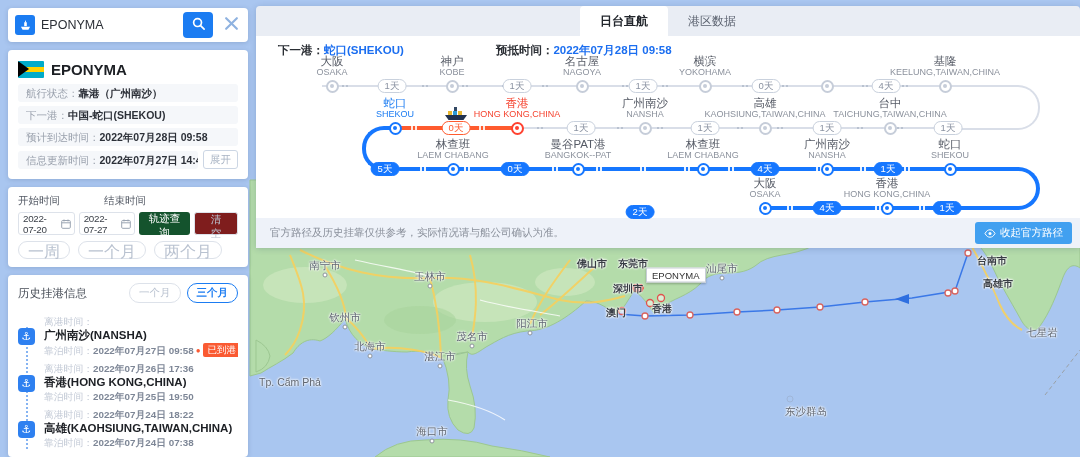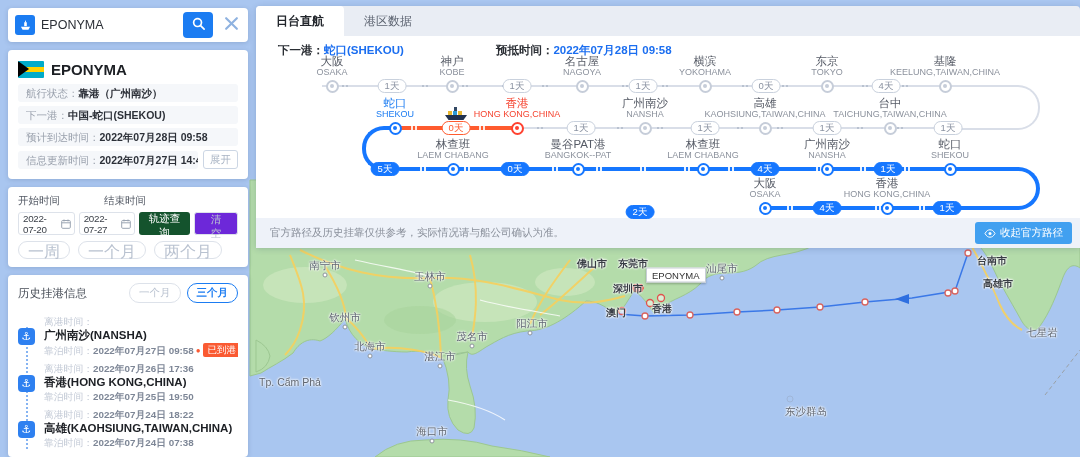--- a/index.html
+++ b/index.html
@@ -46,21 +46,21 @@
 
   #range-card { padding:7px 10px 8px; }
   .range-labels { display:flex; font-size:10.5px; color:#555b66; }
   .range-labels span:first-child { width:86px; }
   .range-inputs { display:flex; gap:4px; margin-top:4px; align-items:center; }
   .date-input { width:64px; height:23px; border:1px solid #dde2ea; border-radius:3px; display:flex;
     align-items:center; padding:0 3px 0 4px; font-size:9.8px; color:#3a3f47; gap:2px; cursor:text; }
   .date-input span { flex:1; letter-spacing:-0.3px; }
   #query-btn { height:23px; padding:0 7px; background:#14532d; color:#fff; border:none; border-radius:3px;
     font-size:10.5px; cursor:pointer; font-family:inherit; }
-  #clear-btn { height:23px; padding:0 12px; background:#6d28d9; color:#b9c2d0; border:1px solid #dde2ea;
+  #clear-btn { height:23px; padding:0 12px; background:#7f1d1d; color:#b9c2d0; border:1px solid #dde2ea;
     border-radius:3px; font-size:10.5px; cursor:pointer; font-family:inherit; }
   .quick-row { display:flex; gap:8px; margin-top:6px; }
   .quick-pill { height:18px; padding:0 9px; border:1px solid #dde2ea; border-radius:10px; background:#fff;
     color:#b9c2d0; font-size:16px; cursor:pointer; font-family:inherit; }
 
   #history-card { flex:1; overflow:hidden; padding:8px 10px; display:flex; flex-direction:column; }
   .hist-head { display:flex; align-items:center; }
   .hist-title { font-size:11.5px; color:#474d57; flex:1; }
   .hist-filter { height:20px; padding:0 9px; border-radius:10px; font-size:10.5px; cursor:pointer;
     background:#fff; border:1px solid #dde2ea; color:#b9c2d0; margin-left:6px; font-family:inherit; }
@@ -73,21 +73,21 @@
   .tl-name { font-size:11.5px; line-height:15px; font-weight:bold; color:#1c1f24; white-space:nowrap; }
   .tl-anchor { position:absolute; left:0; width:17px; height:17px; background:#2e80f0; border-radius:4px;
     color:#fff; font-size:11px; line-height:17px; text-align:center; }
   .tl-dot { color:#fa5a32; font-size:8px; margin:0 2px; vertical-align:1px; }
   .tl-badge { display:inline-block; background:#fa5a32; color:#fff; font-size:9.5px; line-height:12px;
     padding:1px 5px; border-radius:2px; vertical-align:1px; }
 
   
   #panel { position:absolute; left:256px; top:6px; width:824px; height:242px; z-index:5;
     border-radius:4px 4px 0 0; box-shadow:0 1px 6px rgba(30,50,90,.2); }
-  #tabbar { height:30px; background:#e9edf4; border-radius:4px 4px 0 0; display:flex; }
+  #tabbar { height:30px; background:#e9edf4; border-radius:4px 4px 0 0; display:flex;justify-content:center; }
   .tab { width:88px; height:30px; font-size:12px; color:#5c6370; background:none; border:none;
     cursor:pointer; font-family:inherit; }
   .tab.active { background:#fff; color:#22262c; font-weight:bold; border-radius:4px 4px 0 0; }
   #panel-body { background:#fff; height:212px; display:flex; flex-direction:column; }
   #panel-info { height:28px; display:flex; align-items:center; padding-left:22px; font-size:11.5px; }
   #panel-info .lab { color:#2a2e34; font-weight:bold; }
   #panel-info .val { color:#1b6ef0; font-weight:bold; }
   #panel-info .grp2 { margin-left:92px; }
   #diagram { position:relative; flex:1; }
 
@@ -364,24 +364,20 @@
           <div class="port" style="left: 326px; top: -9px;">
             <div class="cn">名古屋</div>
             <div class="en">NAGOYA</div>
           </div>
           <div class="node n-gray" style="left: 319.5px; top: 15.5px;"></div>
           <div class="port" style="left: 449px; top: -9px;">
             <div class="cn">横滨</div>
             <div class="en">YOKOHAMA</div>
           </div>
           <div class="node n-gray" style="left: 442.5px; top: 15.5px;"></div>
-          <div class="port" style="left: 571px; top: -9px;">
-            <div class="cn">东京</div>
-            <div class="en">TOKYO</div>
-          </div>
           <div class="node n-gray" style="left: 564.5px; top: 15.5px;"></div>
           <div class="port" style="left: 689px; top: -9px;">
             <div class="cn">基隆</div>
             <div class="en">KEELUNG,TAIWAN,CHINA</div>
           </div>
           <div class="node n-gray" style="left: 682.5px; top: 15.5px;"></div>
           <div class="pill p-gray" style="left: 136px; top: 22px;">1天</div>
           <div class="pill p-gray" style="left: 261px; top: 22px;">1天</div>
           <div class="pill p-gray" style="left: 387px; top: 22px;">1天</div>
           <div class="pill p-gray" style="left: 510px; top: 22px;">0天</div>

